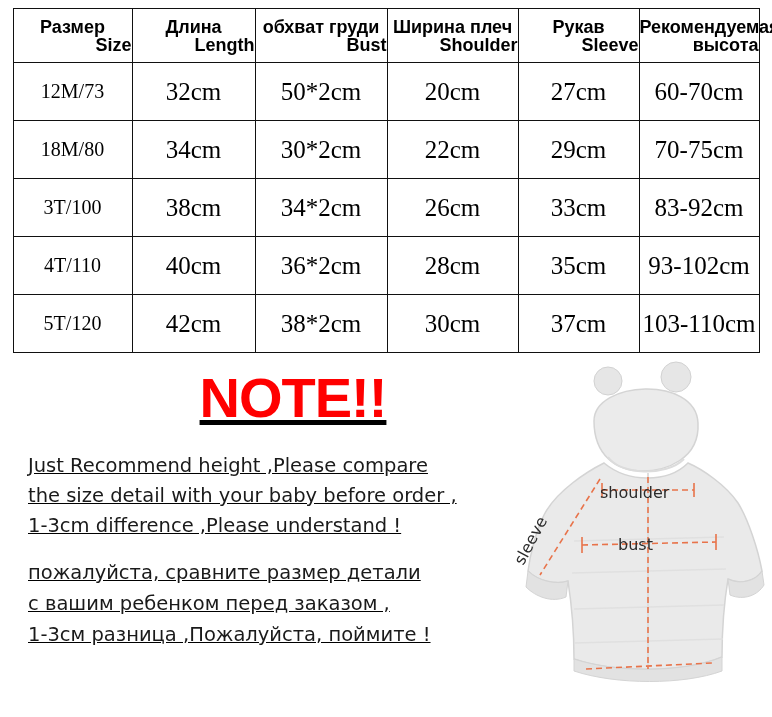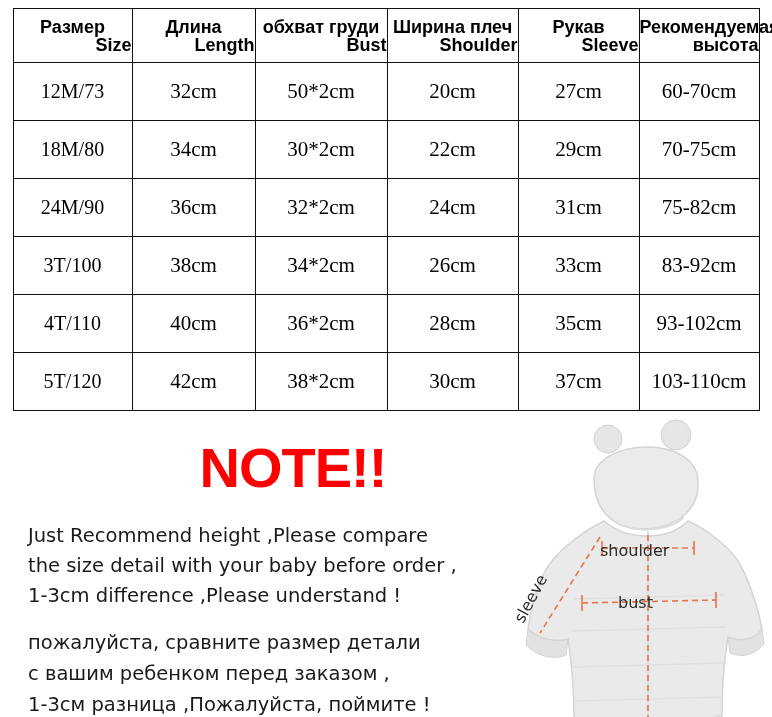--- a/index.html
+++ b/index.html
@@ -39,21 +39,21 @@
     font-weight: bold;
     font-size: 18px;
     line-height: 18px;
     padding: 2px 3px;
   }
   thead th .l1 { display: block; }
   thead th .l2 { display: block; text-align: right; }
   tbody td {
     height: 57px;
     font-family: "Liberation Serif", serif;
-    font-size: 21px;
+    font-size: 25px;
   }
   tbody td.sizecol {
     font-size: 20px;
   }
   
   col.c0 { width: 119px; }
   col.c1 { width: 123px; }
   col.c2 { width: 132px; }
   col.c3 { width: 131px; }
   col.c4 { width: 121px; }
@@ -62,22 +62,23 @@
   
   .note-area {
     position: relative;
     width: 772px;
     height: 330px;
     margin-top: 6px;
   }
   .note-text {
     position: absolute;
     left: 28px;
-    top: 22px;
+    top: 10px;
     width: 520px;
+    text-decoration: underline;
   }
   .note-title {
     font-family: "Liberation Sans", sans-serif;
     font-weight: bold;
     font-size: 56px;
     line-height: 58px;
     color: #ff0000;
     letter-spacing: -1px;
     text-align: center;
     margin-left: 10px;
@@ -173,28 +174,20 @@
         <td>27cm</td>
         <td>60-70cm</td>
       </tr>
       <tr>
         <td class="sizecol">18M/80</td>
         <td>34cm</td>
         <td>30*2cm</td>
         <td>22cm</td>
         <td>29cm</td>
         <td>70-75cm</td>
-      </tr>
-      <tr>
-        <td class="sizecol">24M/90</td>
-        <td>36cm</td>
-        <td>32*2cm</td>
-        <td>24cm</td>
-        <td>31cm</td>
-        <td>75-82cm</td>
       </tr>
       <tr>
         <td class="sizecol">3T/100</td>
         <td>38cm</td>
         <td>34*2cm</td>
         <td>26cm</td>
         <td>33cm</td>
         <td>83-92cm</td>
       </tr>
       <tr>

